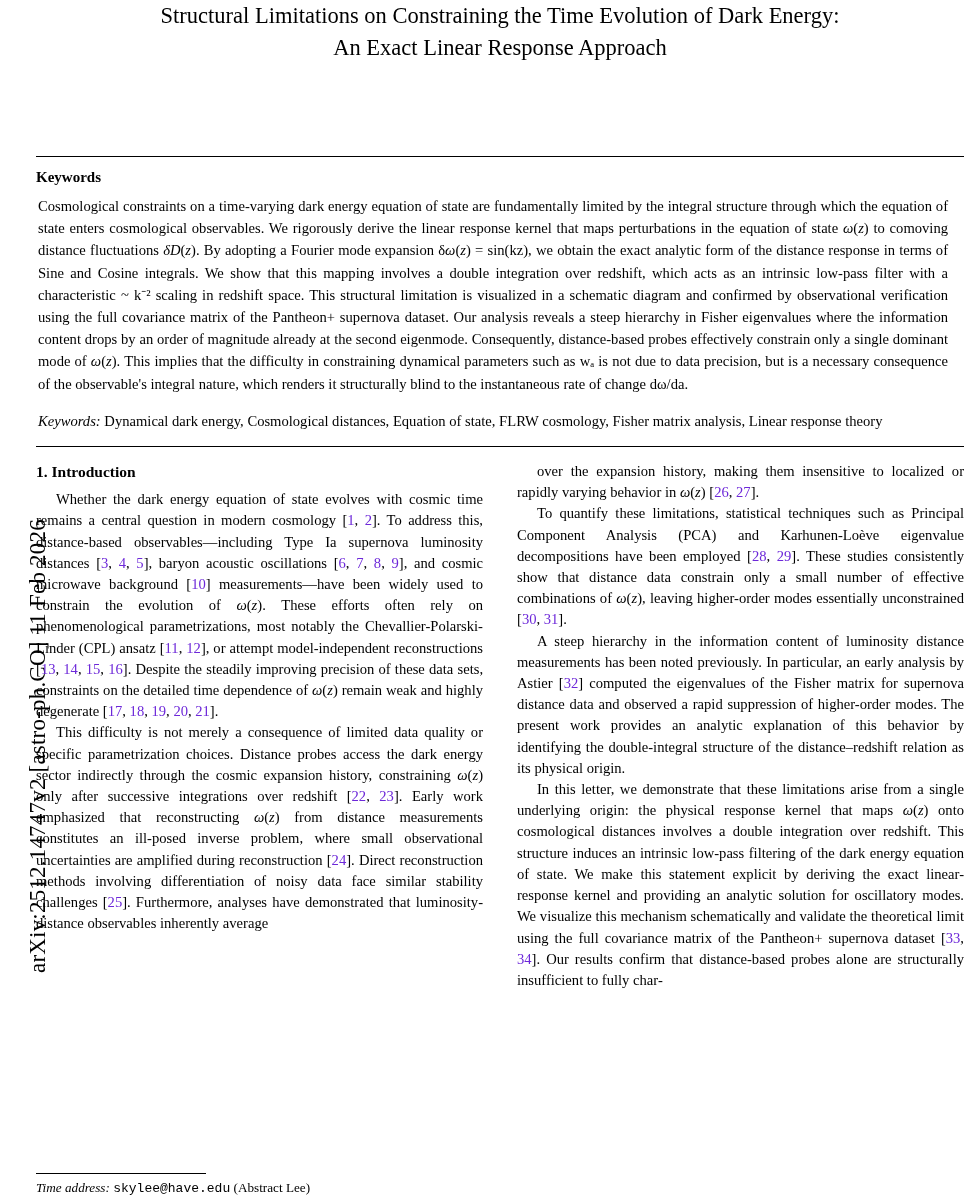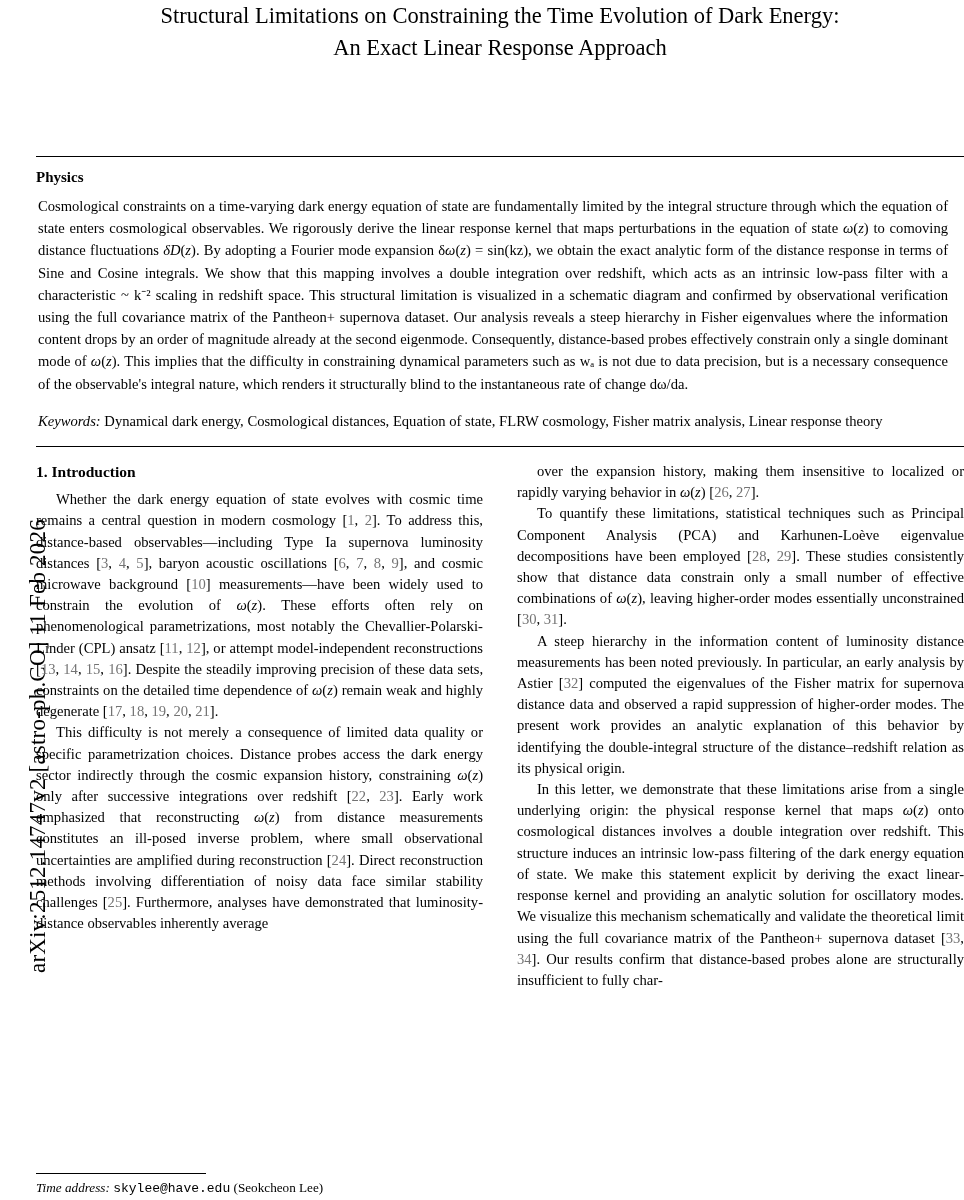--- a/index.html
+++ b/index.html
@@ -114,21 +114,21 @@
     font-size: 15.5px;
     margin: 0 0 7px 0;
   }
   .col p {
     margin: 0;
     text-indent: 20px;
   }
   .col p.first {
     text-indent: 20px;
   }
-  .cite { color: #737373; }
+  .cite { color: #6d28d9; }
   .math-it { font-style: italic; font-family: "Liberation Serif", serif; }
 
   .footnote-area {
     position: absolute;
     left: 36px;
     bottom: 2px;
     width: 447px;
   }
   .footnote-rule {
     width: 170px;
@@ -153,21 +153,21 @@
   <div class="content">
 
     <h1 class="title">
       <span class="title-line1">Structural Limitations on Constraining the Time Evolution of Dark Energy:</span>
       <span class="title-line2">An Exact Linear Response Approach</span>
     </h1>
 
 
     <hr class="rule abstract-rule-top">
 
-    <div class="abstract-head">Physics</div>
+    <div class="abstract-head">Keywords</div>
     <div class="abstract-body">Cosmological constraints on a time-varying dark energy equation of state are fundamentally limited by the integral structure through which the equation of state enters cosmological observables. We rigorously derive the linear response kernel that maps perturbations in the equation of state <span class="math-it">ω</span>(<span class="math-it">z</span>) to comoving distance fluctuations <span class="math-it">δD</span>(<span class="math-it">z</span>). By adopting a Fourier mode expansion δ<span class="math-it">ω</span>(<span class="math-it">z</span>) = sin(kz), we obtain the exact analytic form of the distance response in terms of Sine and Cosine integrals. We show that this mapping involves a double integration over redshift, which acts as an intrinsic low-pass filter with a characteristic ~ k⁻² scaling in redshift space. This structural limitation is visualized in a schematic diagram and confirmed by observational verification using the full covariance matrix of the Pantheon+ supernova dataset. Our analysis reveals a steep hierarchy in Fisher eigenvalues where the information content drops by an order of magnitude already at the second eigenmode. Consequently, distance-based probes effectively constrain only a single dominant mode of <span class="math-it">ω</span>(<span class="math-it">z</span>). This implies that the difficulty in constraining dynamical parameters such as wₐ is not due to data precision, but is a necessary consequence of the observable's integral nature, which renders it structurally blind to the instantaneous rate of change dω/da.</div>
 
     <div class="keywords">
       <span class="kw-label">Keywords:</span>
       <span>Dynamical dark energy, Cosmological distances, Equation of state, FLRW cosmology, Fisher matrix analysis, Linear response theory</span>
     </div>
 
     <hr class="rule abstract-rule-bottom">
 
     <div class="columns">
@@ -187,17 +187,17 @@
 
     </div>
 
   </div>
 
   <div class="footnote-area">
     <div class="footnote-rule"></div>
     <div class="footnote-text">
       <span>Time address:</span>
       <span class="mono">skylee@have.edu</span>
-      <span class="plain">(Seokcheon Lee)</span>
+      <span class="plain">(Abstract Lee)</span>
     </div>
   </div>
 
 </div>
 
 </body></html>

